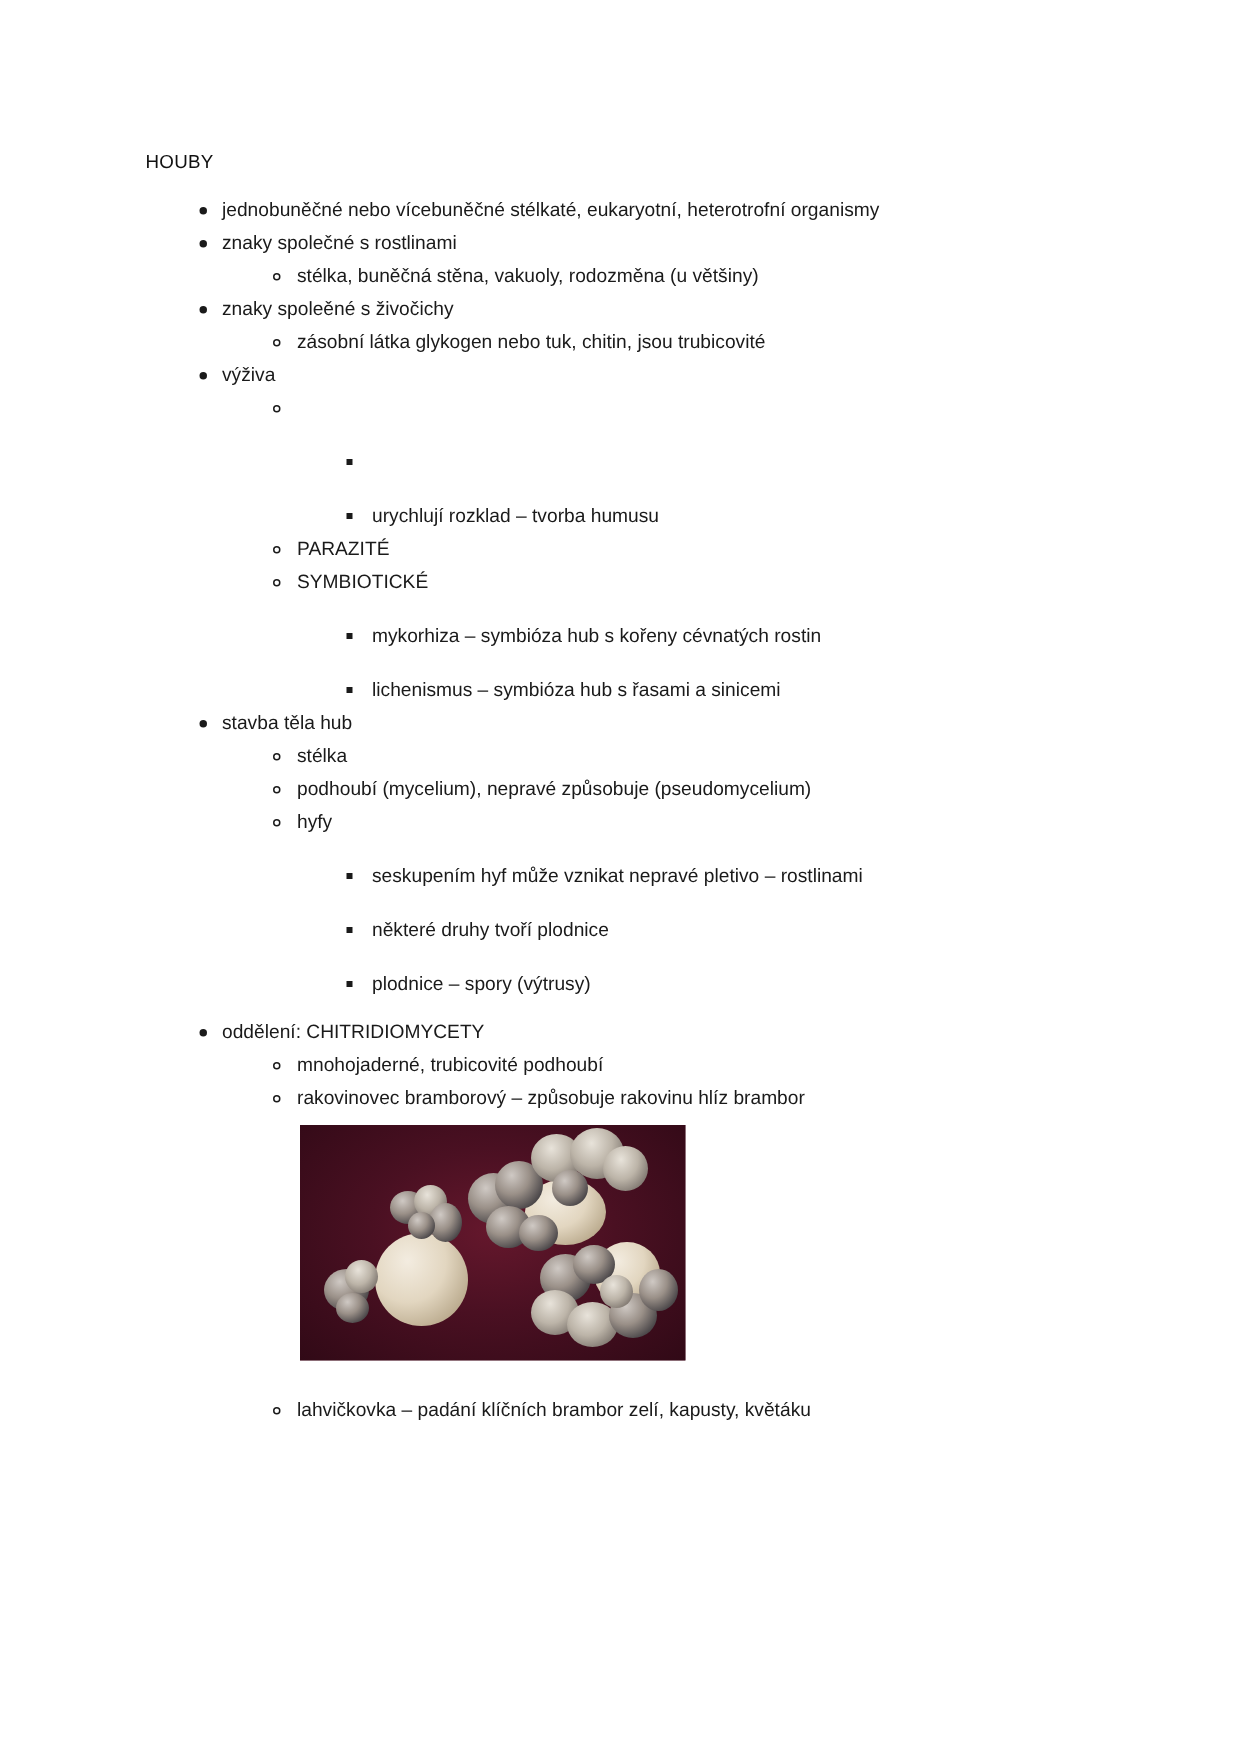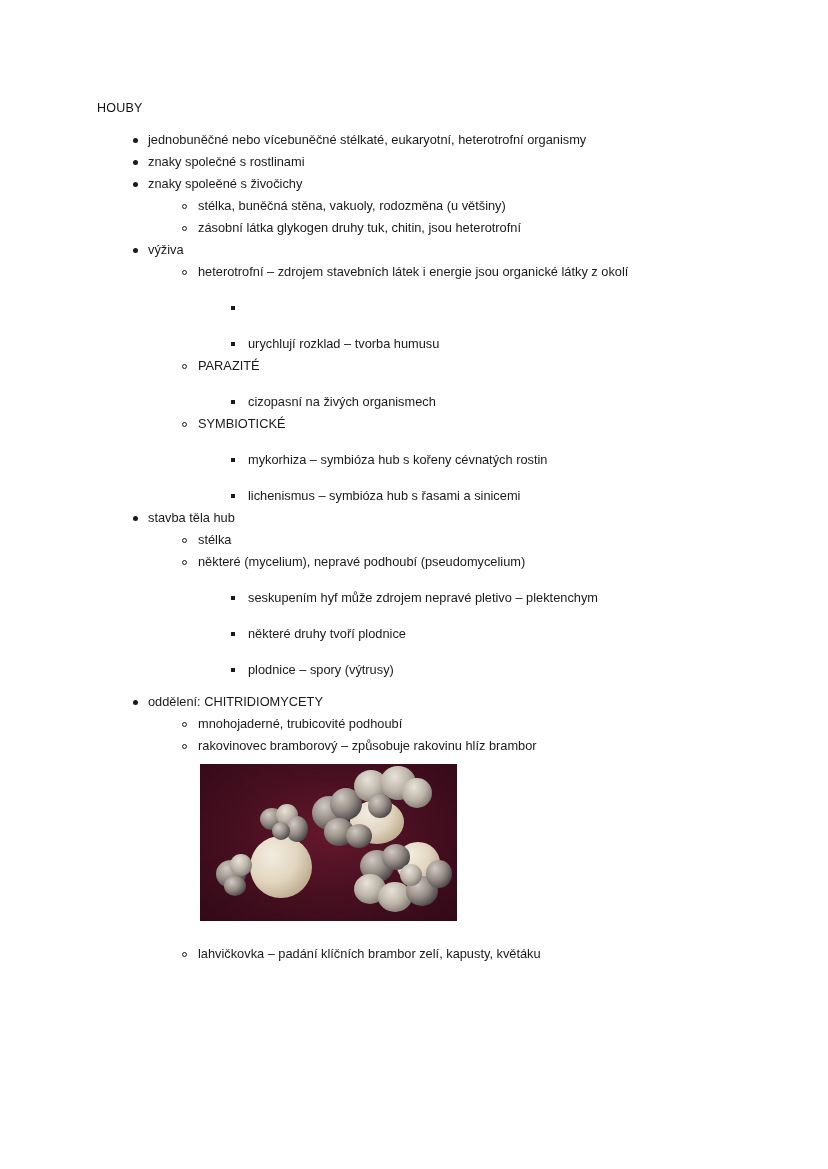--- a/index.html
+++ b/index.html
@@ -154,64 +154,59 @@
     <div class="li lvl1">
       <span class="marker"></span>
       <span class="txt">jednobuněčné nebo vícebuněčné stélkaté, eukaryotní, heterotrofní organismy</span>
     </div>
 
     <div class="li lvl1">
       <span class="marker"></span>
       <span class="txt">znaky společné s rostlinami</span>
     </div>
 
+    <div class="li lvl2">
+      <span class="marker"></span>
+      <span class="txt">stélka, buněčná stěna, vakuoly, rodozměna (u většiny)</span>
+    </div>
+
     <div class="li lvl1">
       <span class="marker"></span>
       <span class="txt">znaky spoleěné s živočichy</span>
     </div>
 
     <div class="li lvl2">
       <span class="marker"></span>
-      <span class="txt">stélka, buněčná stěna, vakuoly, rodozměna (u většiny)</span>
-    </div>
-
-    <div class="li lvl2">
-      <span class="marker"></span>
-      <span class="txt">zásobní látka glykogen druhy tuk, chitin, jsou heterotrofní</span>
+      <span class="txt">zásobní látka glykogen nebo tuk, chitin, jsou trubicovité</span>
     </div>
 
     <div class="li lvl1">
       <span class="marker"></span>
       <span class="txt">výživa</span>
     </div>
 
     <div class="li lvl2">
       <span class="marker"></span>
-      <span class="txt">heterotrofní – zdrojem stavebních látek i energie jsou organické látky z okolí</span>
     </div>
 
 
     <div class="li lvl3">
       <span class="marker"></span>
     </div>
 
     <div class="li lvl3">
       <span class="marker"></span>
       <span class="txt">urychlují rozklad – tvorba humusu</span>
     </div>
 
     <div class="li lvl2">
       <span class="marker"></span>
       <span class="txt">PARAZITÉ</span>
     </div>
 
-    <div class="li lvl3">
-      <span class="marker"></span>
-      <span class="txt">cizopasní na živých organismech</span>
-    </div>
 
     <div class="li lvl2">
       <span class="marker"></span>
       <span class="txt">SYMBIOTICKÉ</span>
     </div>
 
     <div class="li lvl3">
       <span class="marker"></span>
       <span class="txt">mykorhiza – symbióza hub s kořeny cévnatých rostin</span>
     </div>
@@ -226,27 +221,31 @@
       <span class="txt">stavba těla hub</span>
     </div>
 
     <div class="li lvl2">
       <span class="marker"></span>
       <span class="txt">stélka</span>
     </div>
 
     <div class="li lvl2">
       <span class="marker"></span>
-      <span class="txt">některé (mycelium), nepravé podhoubí (pseudomycelium)</span>
-    </div>
-
-
-    <div class="li lvl3">
-      <span class="marker"></span>
-      <span class="txt">seskupením hyf může zdrojem nepravé pletivo – plektenchym</span>
+      <span class="txt">podhoubí (mycelium), nepravé způsobuje (pseudomycelium)</span>
+    </div>
+
+    <div class="li lvl2">
+      <span class="marker"></span>
+      <span class="txt">hyfy</span>
+    </div>
+
+    <div class="li lvl3">
+      <span class="marker"></span>
+      <span class="txt">seskupením hyf může vznikat nepravé pletivo – rostlinami</span>
     </div>
 
     <div class="li lvl3">
       <span class="marker"></span>
       <span class="txt">některé druhy tvoří plodnice</span>
     </div>
 
     <div class="li lvl3">
       <span class="marker"></span>
       <span class="txt">plodnice – spory (výtrusy)</span>

